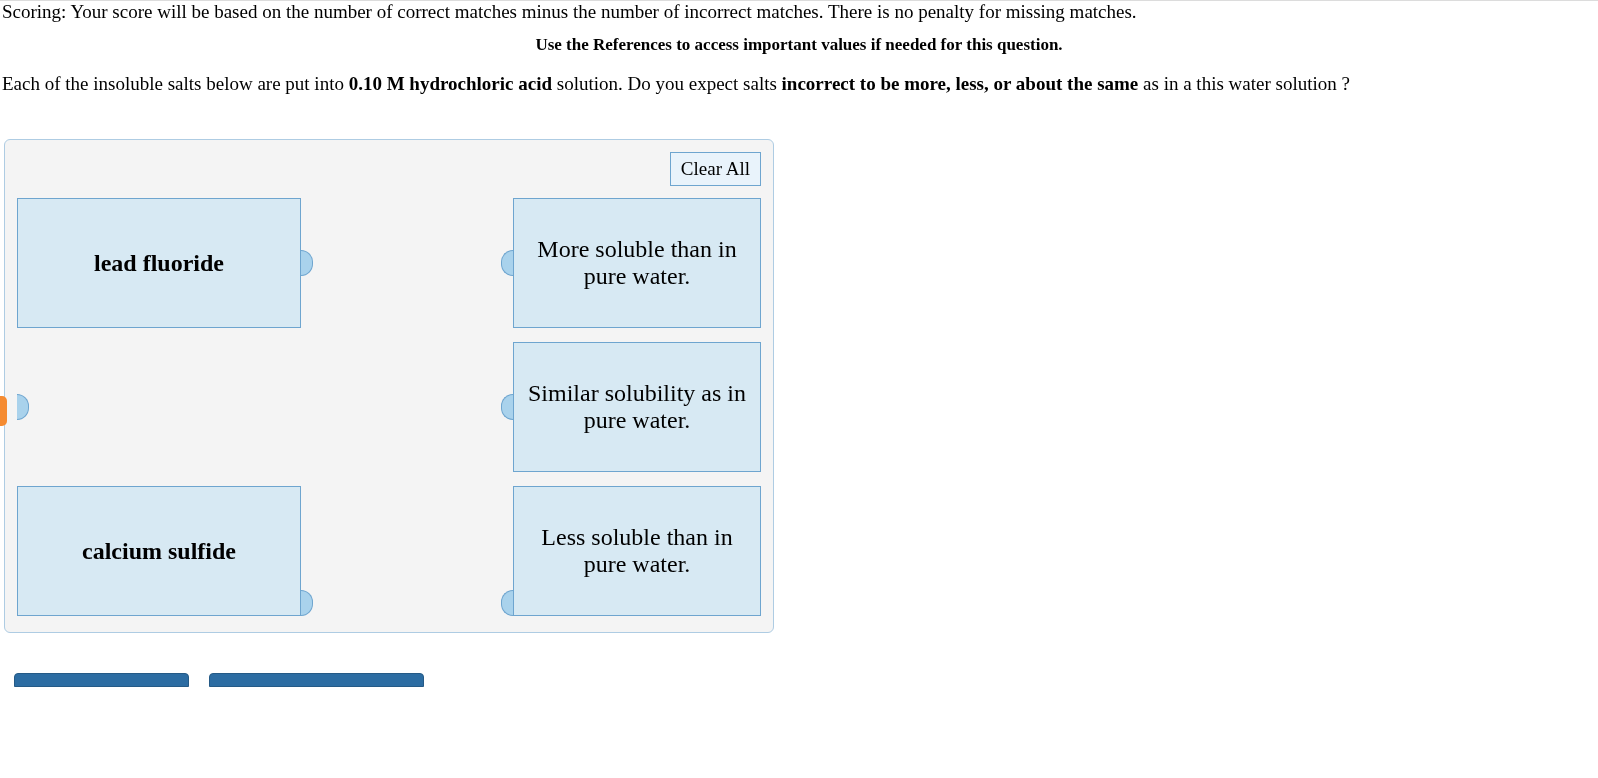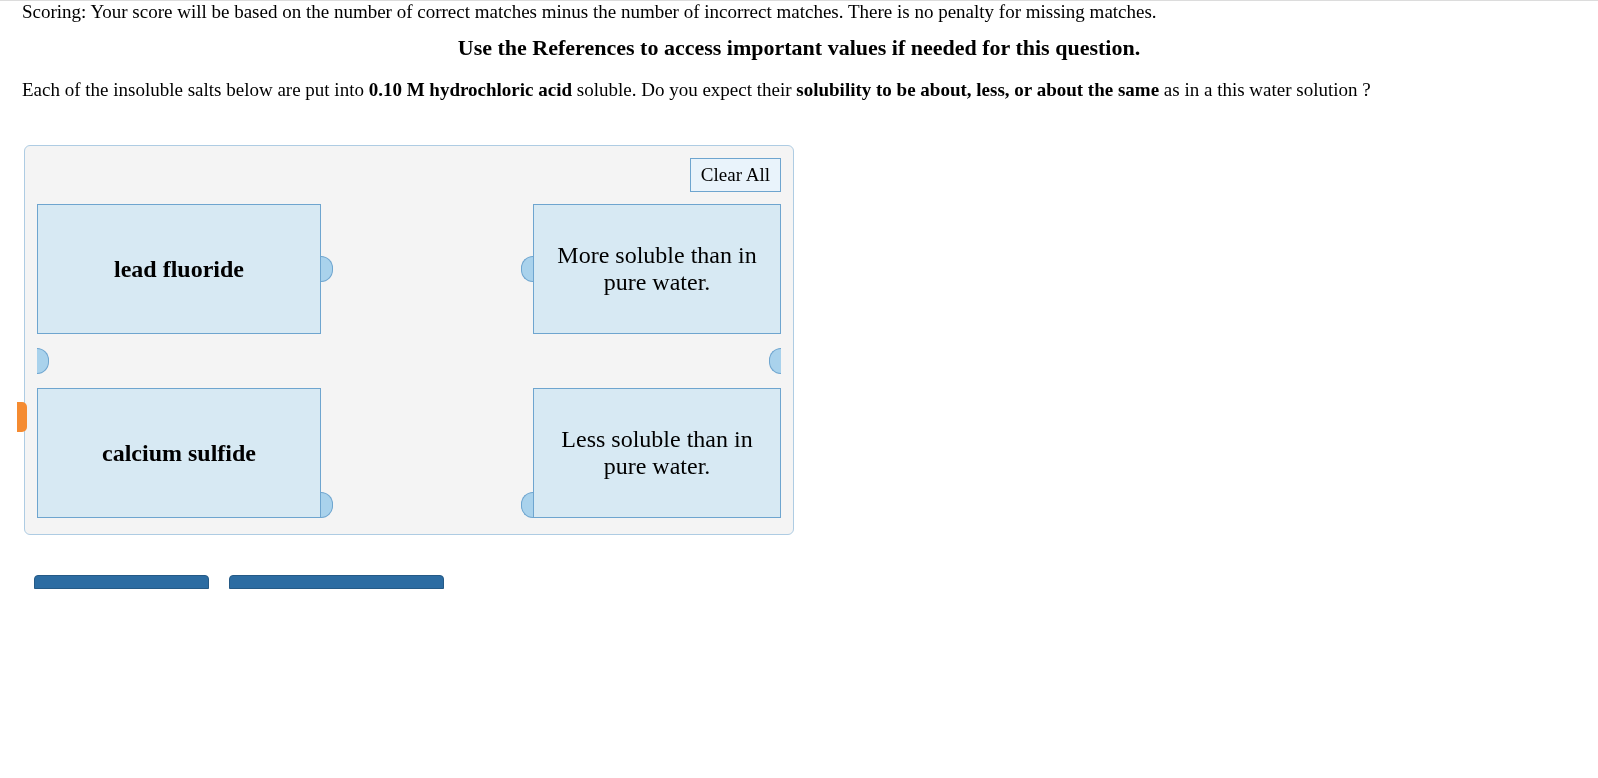--- a/index.html
+++ b/index.html
@@ -10,30 +10,30 @@
     font-size: 19px;
     color: #000;
     background: #fff;
     width: 1598px;
   }
   .top-border {
     border-top: 1px solid #dcdcdc;
     padding-top: 6px;
   }
   .content {
-    padding: 0 22px;
+    padding: 0 2px;
   }
   .scoring-line {
     margin: 0 0 10px 0;
   }
   .references-line {
     display: block;
     text-align: center;
     font-weight: bold;
-    font-size: 22px;
+    font-size: 17px;
     margin: 12px 0 18px 0;
   }
   .question-line {
     margin: 0 0 44px 0;
   }
   .question-line b { font-weight: bold; }
 
   
   .match-widget {
     width: 770px;
@@ -134,21 +134,21 @@
   }
   .blue-btn.wide { width: 215px; }
 </style>
 </head>
 <body>
 
 <div class="top-border content">
   <p class="scoring-line">Scoring: Your score will be based on the number of correct matches minus the number of incorrect matches. There is no penalty for missing matches.</p>
   <span class="references-line">Use the References to access important values if needed for this question.</span>
   <p class="question-line">
-    <span>Each of the insoluble salts below are put into </span><b>0.10 M hydrochloric acid</b><span> soluble. Do you expect their </span><b>solubility to be about, less, or about the same</b><span> as in a this water solution ?</span>
+    <span>Each of the insoluble salts below are put into </span><b>0.10 M hydrochloric acid</b><span> solution. Do you expect salts </span><b>incorrect to be more, less, or about the same</b><span> as in a this water solution ?</span>
   </p>
 
   <div class="match-widget">
     <div class="side-tab"></div>
 
     <div class="clear-row">
       <button class="clear-btn">Clear All</button>
     </div>
 
     <div class="rows">
@@ -165,20 +165,21 @@
       </div>
 
       <div class="match-row">
         <div class="connector-side">
             <div class="nub right-nub"></div>
           </div>
         <div class="gap"></div>
         <div class="connector-side">
             <div class="nub left-nub"></div>
           </div>
+        <div class="card right">Similar solubility as in pure water.</div>
       </div>
 
       <div class="match-row">
         <div class="card left">calcium sulfide</div>
         <div class="connector-side">
             <div class="nub right-nub"></div>
           </div>
         <div class="gap"></div>
         <div class="connector-side">
             <div class="nub left-nub"></div>

